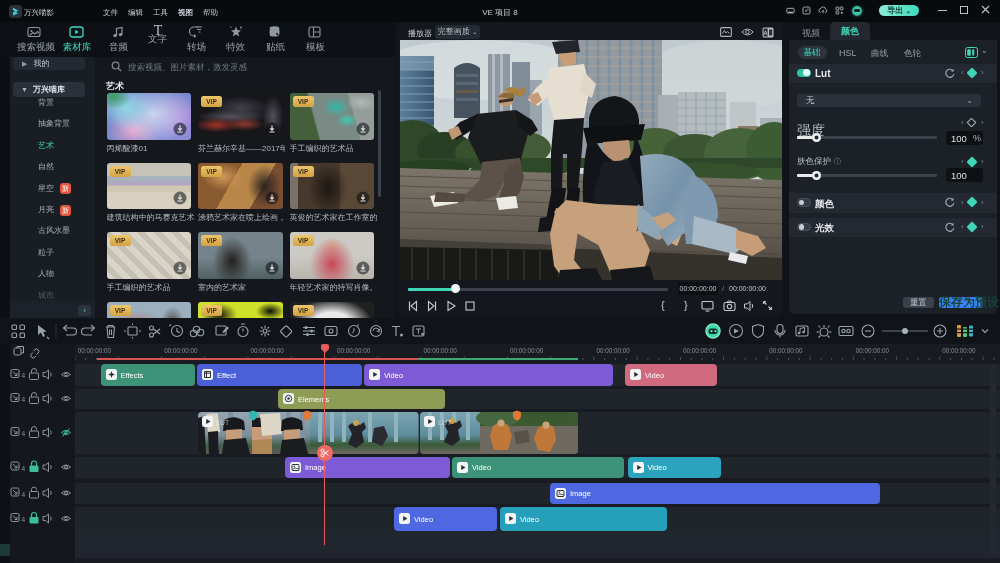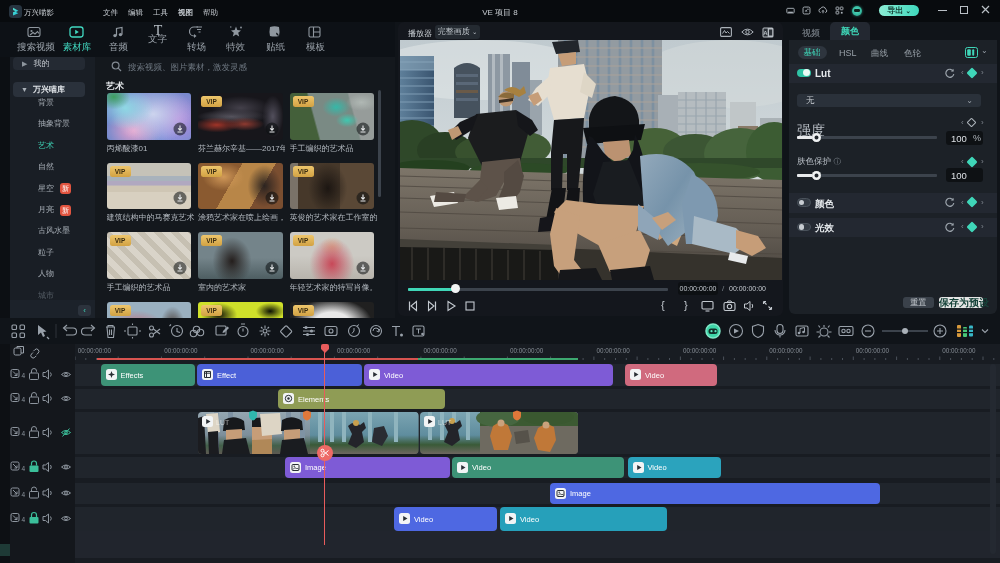--- a/index.html
+++ b/index.html
@@ -495,21 +495,21 @@
 <div class="ab" style="left:26px;top:200px;font-size:9.5px;font-weight:bold;color:#e4e8eb;font-family:Liberation Serif, serif;">光效</div>
 <svg class="ab" style="left:156px;top:199.5px;" width="10" height="10" viewBox="0 0 10 10">
       <path d="M8.3 3.2 A4 4 0 1 0 8.8 6" fill="none" stroke="#9aa2aa" stroke-width="1.2"></path>
       <path d="M8.5 0.8 L8.6 3.6 L5.8 3.4 Z" fill="#9aa2aa"></path>
     </svg>
 <div class="ab" style="left:172px;top:200px;color:#808890;font-size:8px;">‹</div>
 <div class="ab" style="left:179px;top:200.5px;width:8px;height:8px;background:#3fd6b8;transform:rotate(45deg);border-radius:1.5px;"></div>
 <div class="ab" style="left:192px;top:200px;color:#808890;font-size:8px;">›</div>
 
 <div class="ab" style="left:113.5px;top:274.5px;width:31.5px;height:11.5px;border-radius:3px;background:#3a414a;color:#ccd1d6;font-size:8px;text-align:center;line-height:11.5px;">重置</div>
-<div class="ab" style="left:150px;top:274.5px;width:44px;height:11.5px;border-radius:3px;background:#e5e5e5;color:#16433a;font-size:10px;font-weight:bold;text-align:center;line-height:11.5px;white-space:nowrap;">保存为预设</div>
+<div class="ab" style="left:150px;top:274.5px;width:44px;height:11.5px;border-radius:3px;background:#3b82f6;color:#16433a;font-size:12px;font-weight:bold;text-align:center;line-height:11.5px;white-space:nowrap;">保存为预设</div>
 </div>
 
 <div id="ttoolbar" class="ab" style="left:0;top:318px;width:1000px;height:26px;background:#101419;">
 <svg class="ab" style="left:0;top:0;" width="1000" height="26" viewBox="0 0 1000 26">
 <g stroke="#99a1aa" stroke-width="1.1" fill="none">
 <g>
           <rect x="12" y="7" width="4.5" height="4.5" rx="1"></rect>
           <rect x="20" y="7" width="4.5" height="4.5" rx="1"></rect>
           <rect x="12" y="15" width="4.5" height="4.5" rx="1"></rect>
           <rect x="20" y="15" width="4.5" height="4.5" rx="1"></rect>

